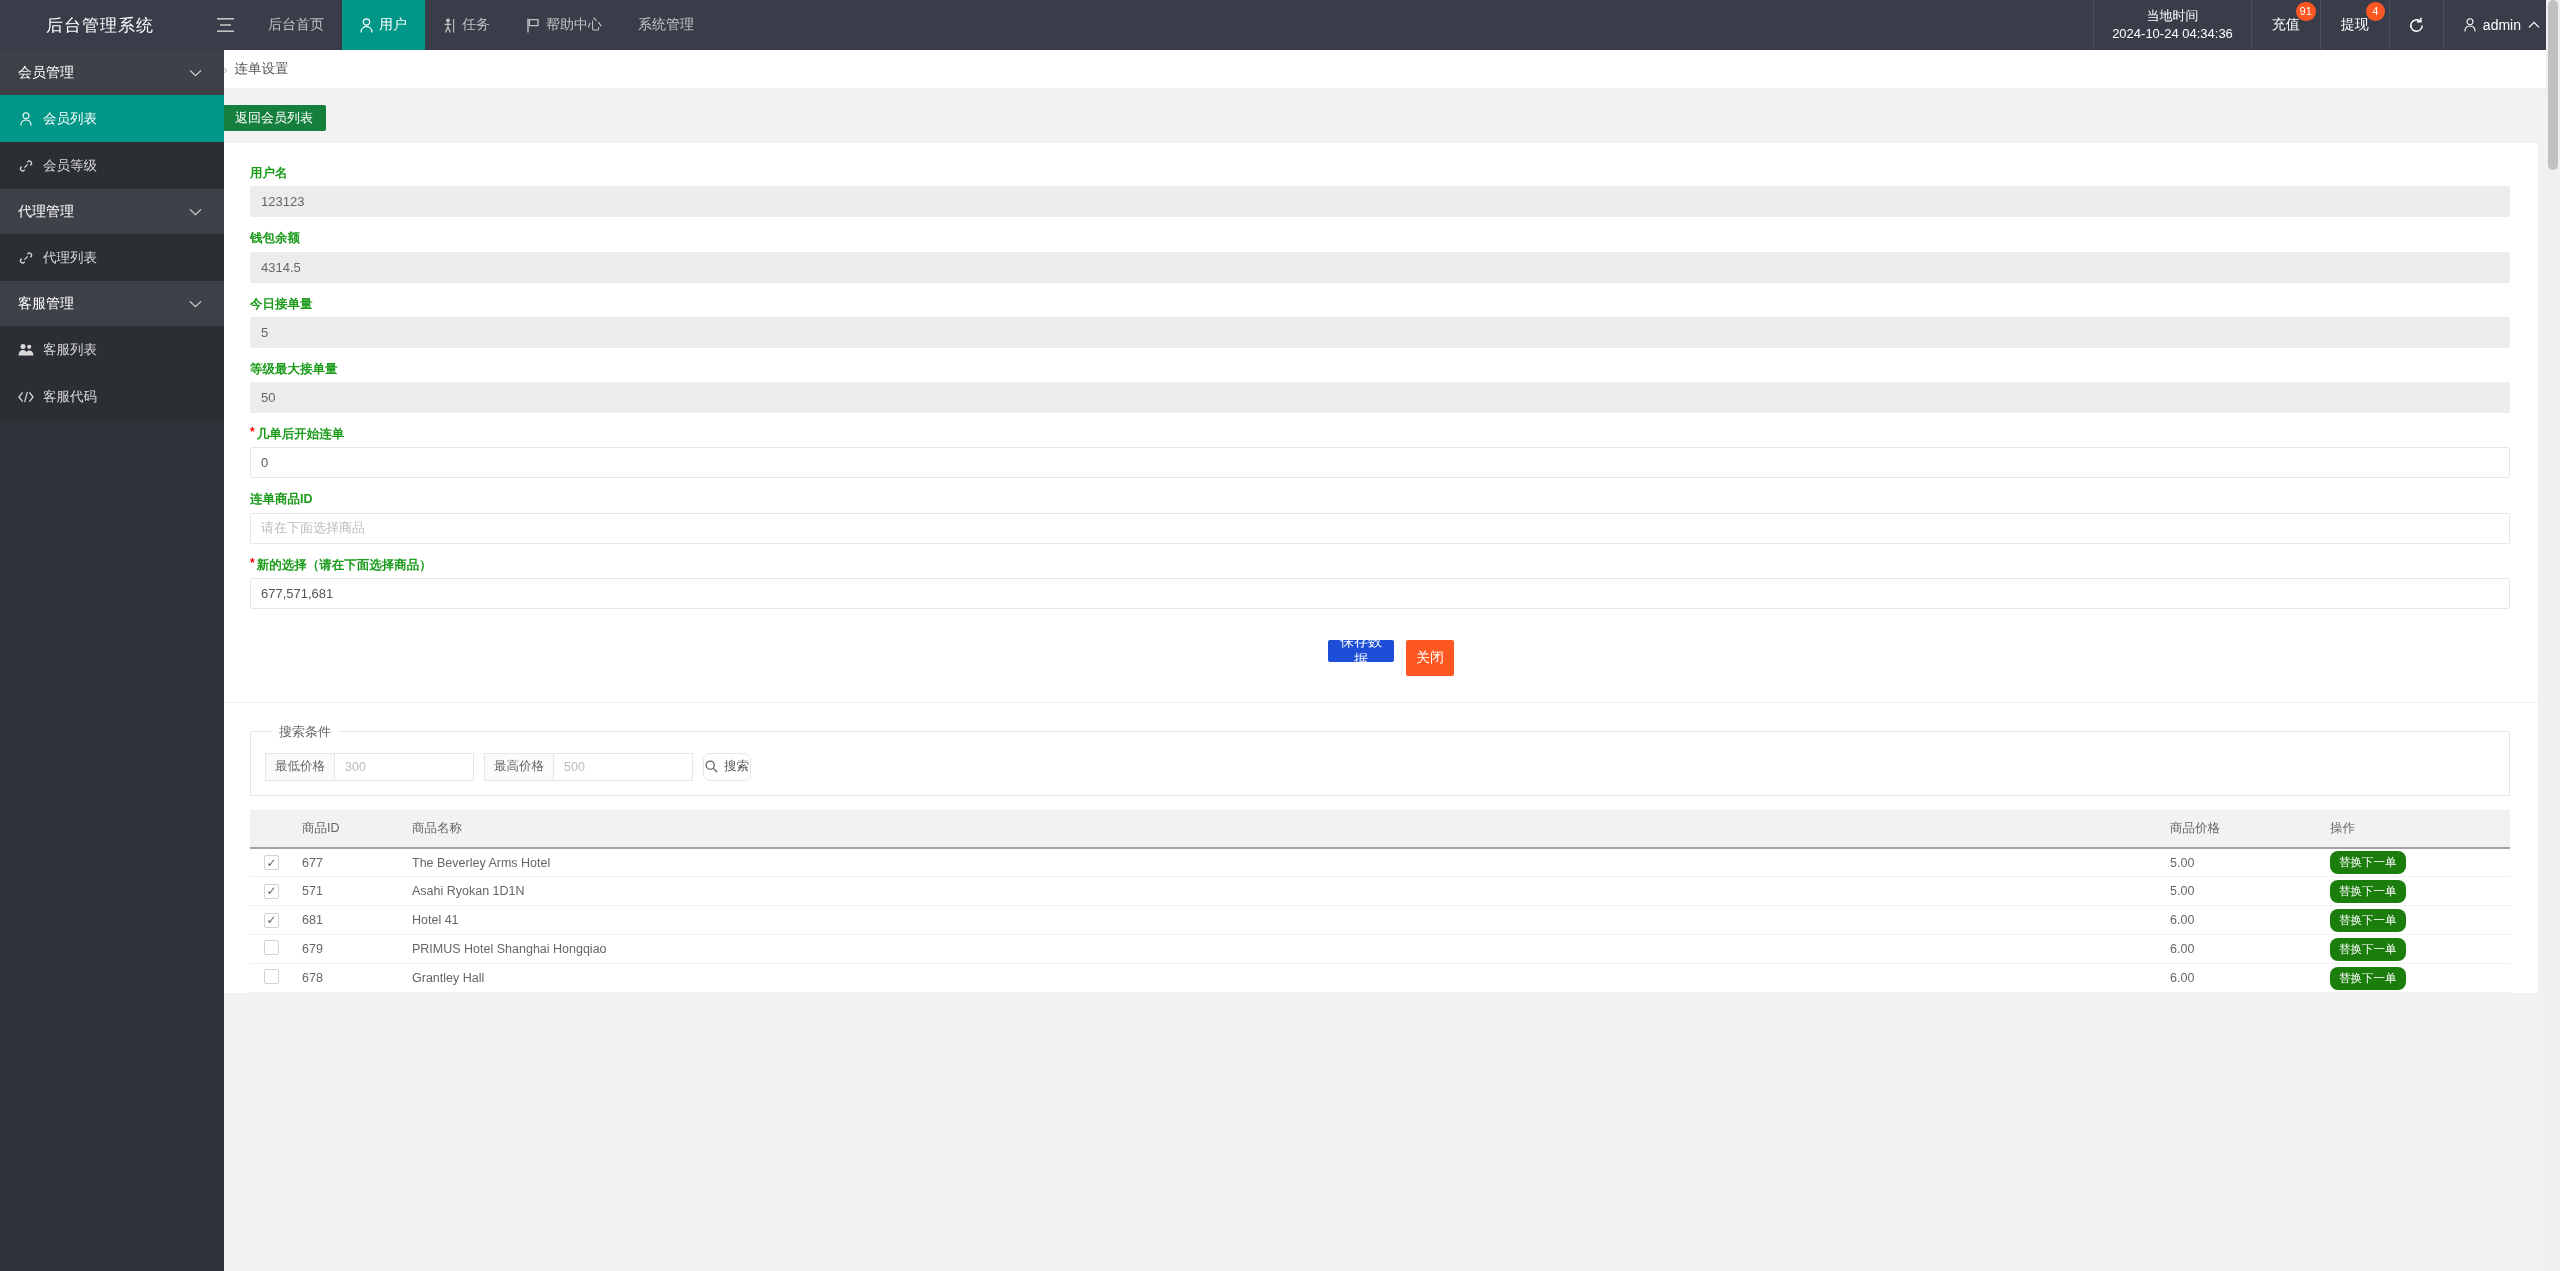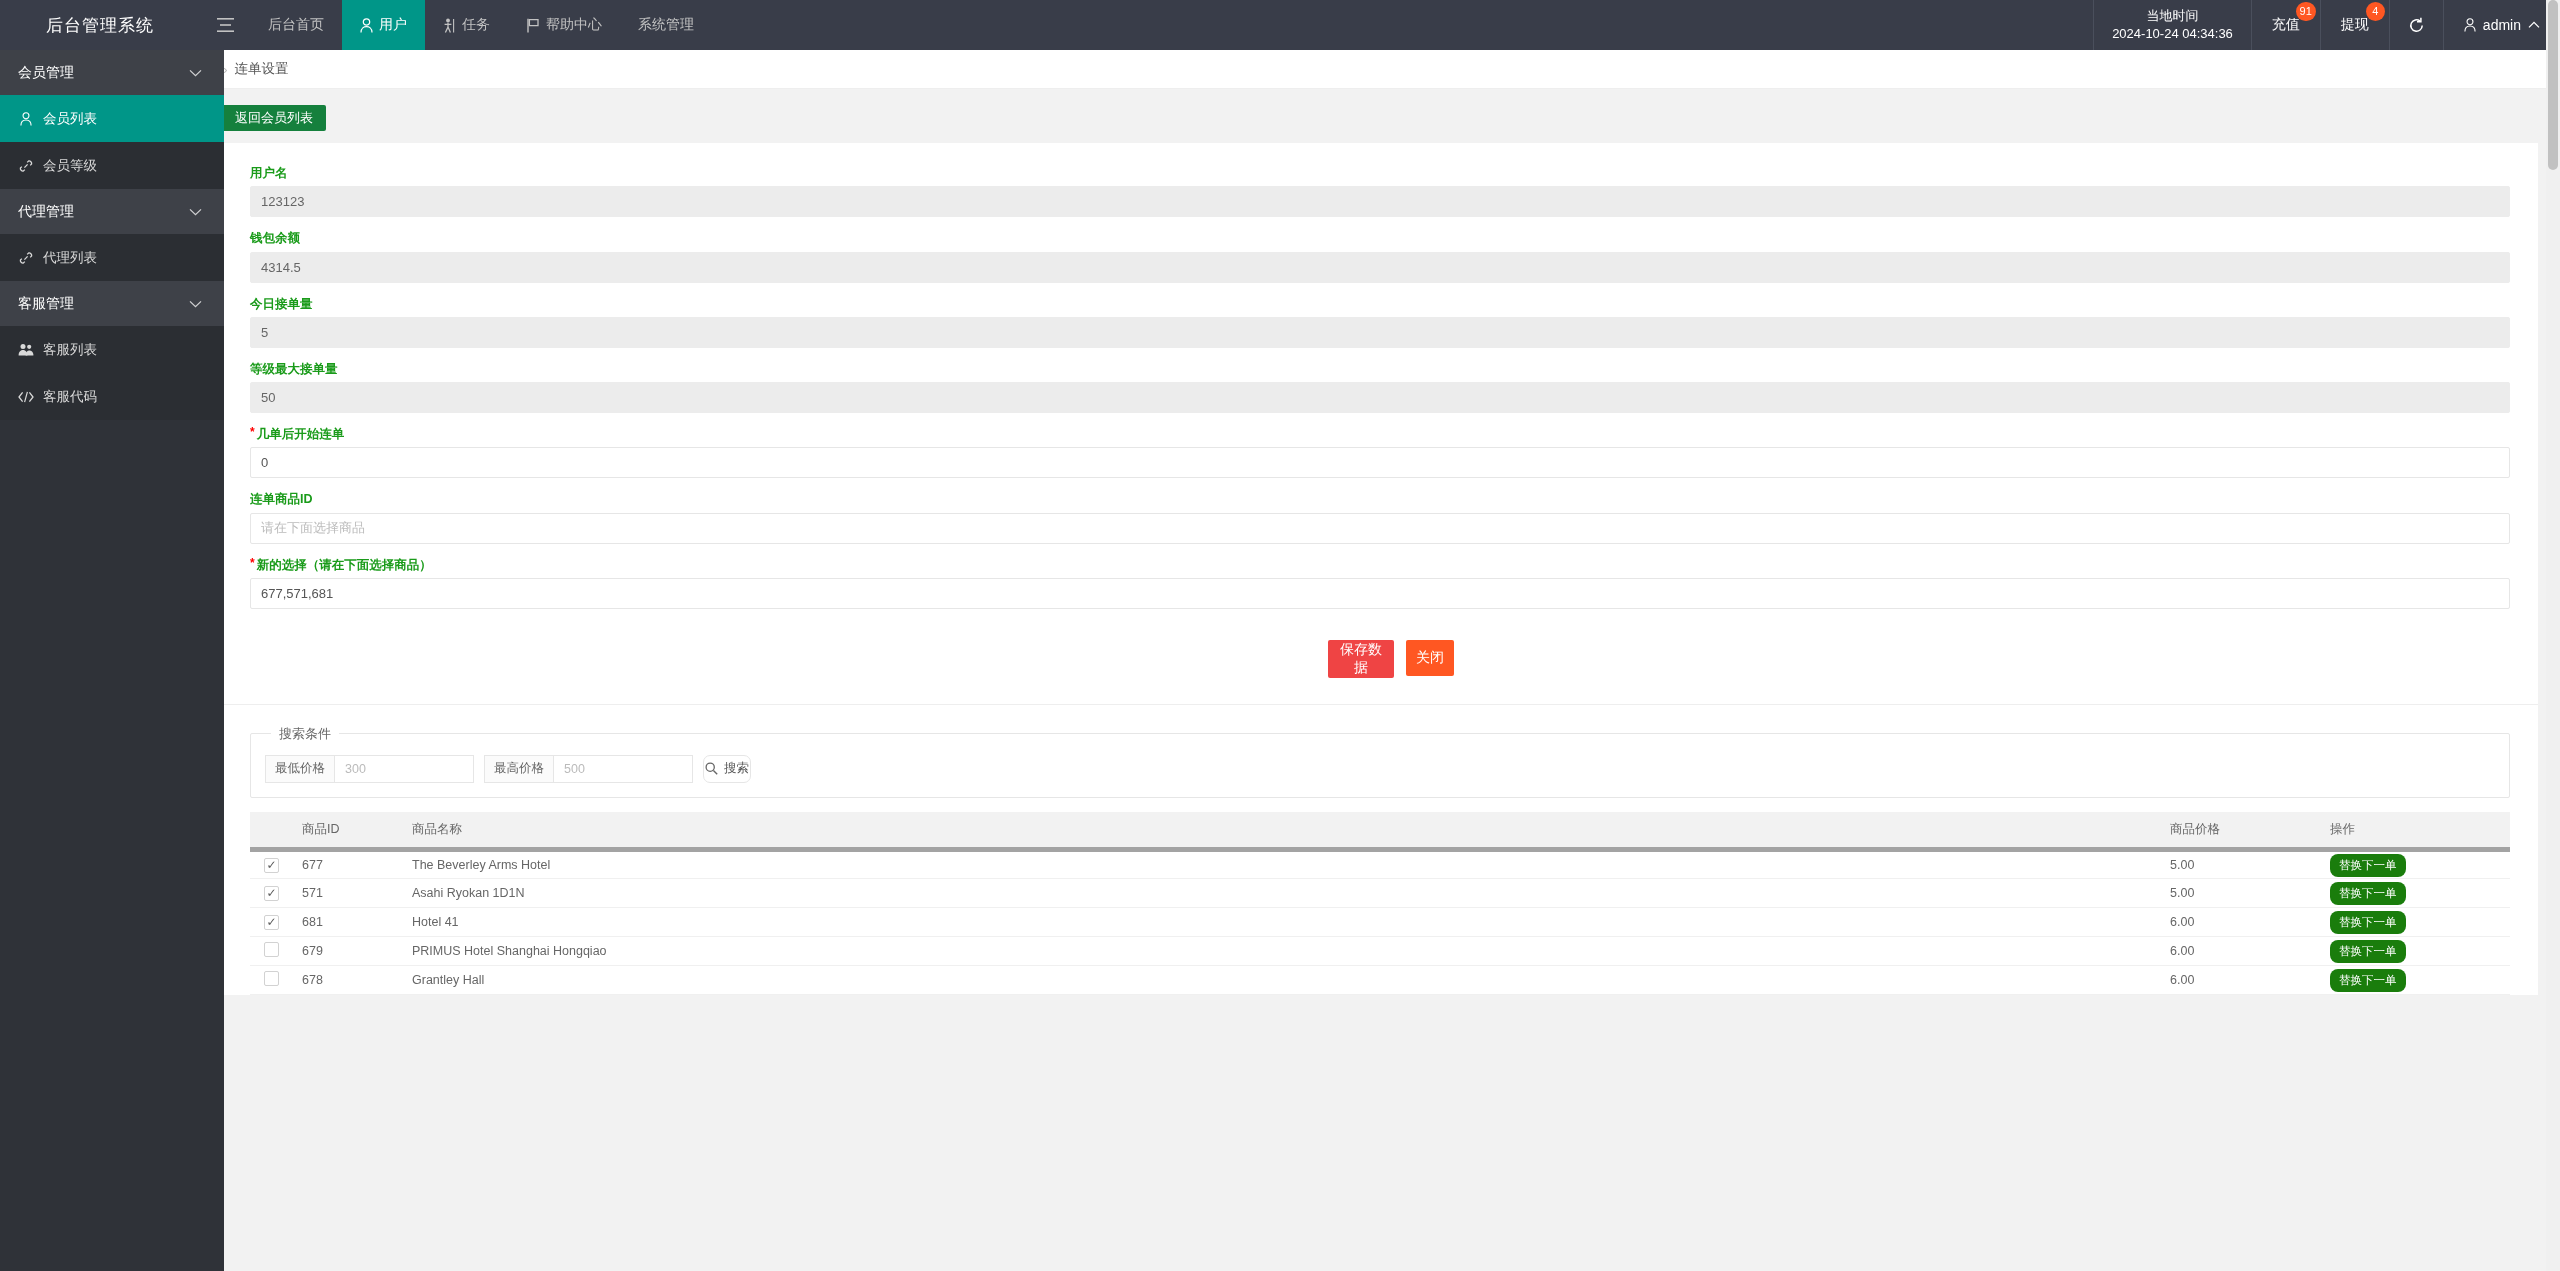--- a/index.html
+++ b/index.html
@@ -95,21 +95,21 @@
   .breadcrumb .bc-cur { color: #555; }
 
   .body-pad { padding: 16px 22px 0 22px; }
 
   .btn {
     display: inline-flex; align-items: center; justify-content: center;
     border: none; cursor: pointer; font-size: 13.5px; color: #fff;
     font-family: inherit; border-radius: 2px;
   }
   .btn-back { background: #15803d; height: 26px; padding: 0 13px; font-size: 13px; }
-  .btn-save { background: #ef4444; height: 38px; width: 66px; font-size: 14px; margin-left: 22px; }
+  .btn-save { background: #1d4ed8; height: 22px; width: 66px; font-size: 14px; margin-left: 22px; }
   .btn-close { background: #FF5722; height: 36px; width: 48px; font-size: 14px; }
   .btn-rep {
     background: #1a7d0c; height: 23px; padding: 0 9px; font-size: 11.5px;
     border-radius: 8px;
   }
 
   .card {
     background: #ffffff; margin-top: 12px; padding: 22px 28px 0 28px;
     min-height: 500px;
   }
@@ -159,21 +159,21 @@
     height: 28px; border: 1px solid #e6e6e6; background: #fff;
     display: flex; align-items: center; gap: 6px; padding: 0 1px;
     font-size: 12.5px; color: #555; cursor: pointer; border-radius: 7px;
   }
 
   
   table.grid { width: 100%; border-collapse: collapse; margin-top: 14px; }
   table.grid thead th {
     background: #f2f2f2; height: 38px; font-size: 12.5px; color: #666;
     font-weight: normal; text-align: left; padding: 0 10px;
-    border-bottom: 5px solid #a3a3a3;
+    border-bottom: 2px solid #a3a3a3;
   }
   table.grid tbody td {
     height: 29px; font-size: 12.5px; color: #666; padding: 0 10px;
     border-bottom: 1px solid #f0f0f0; background: #fff;
   }
   .col-chk { width: 42px; padding-left: 14px !important; }
   .col-id  { width: 110px; }
   .col-name{ }
   .col-price{ width: 160px; }
   .col-op  { width: 190px; }

